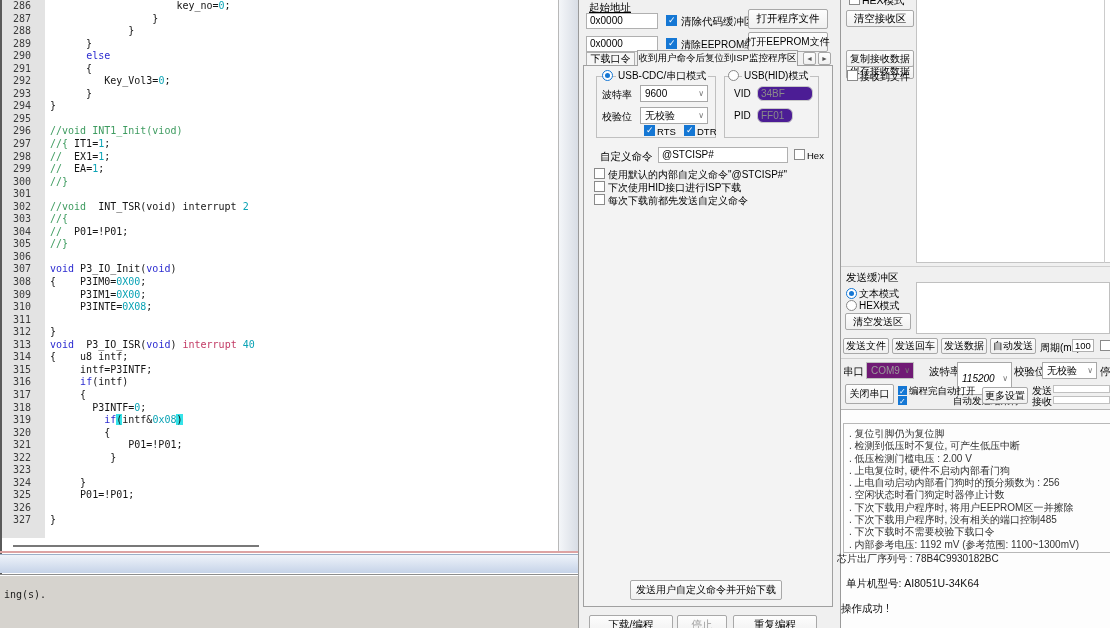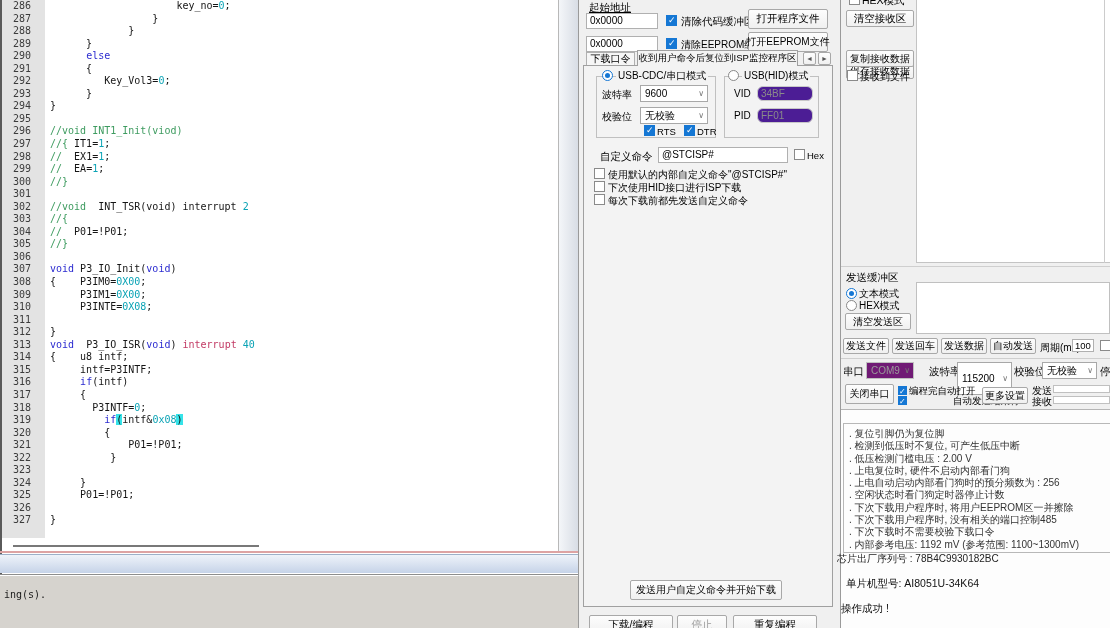--- a/index.html
+++ b/index.html
@@ -185,21 +185,21 @@
   <div class="abs" style="left:657px;top:126px;font-size:9.5px;z-index:5;">RTS</div>
   <div class="cb on" style="left:684px;top:125px;z-index:5;"></div>
   <div class="abs" style="left:697px;top:126px;font-size:9.5px;z-index:5;">DTR</div>
 
   <div class="abs groupbox" style="left:724px;top:76px;width:95px;height:62px;z-index:4;"></div>
   <div class="radio" style="left:728px;top:70px;z-index:5;"></div>
   <div class="abs" style="left:742px;top:69px;font-size:10px;background:#f3f3f3;padding:0 2px;z-index:5;white-space:nowrap;">USB(HID)模式</div>
   <div class="abs" style="left:734px;top:88px;font-size:10px;z-index:5;">VID</div>
   <div class="abs field gray" style="left:757px;top:86px;width:56px;height:15px;z-index:5;">34BF</div>
   <div class="abs" style="left:734px;top:110px;font-size:10px;z-index:5;">PID</div>
-  <div class="abs field gray" style="left:757px;top:108px;width:56px;height:15px;z-index:5;">FF01</div>
+  <div class="abs field gray" style="left:757px;top:108px;width:36px;height:15px;z-index:5;">FF01</div>
 
   <div class="abs" style="left:600px;top:150px;font-size:10.5px;z-index:5;">自定义命令</div>
   <div class="abs field" style="left:658px;top:147px;width:130px;height:16px;z-index:5;">@STCISP#</div>
   <div class="cb" style="left:794px;top:149px;z-index:5;"></div>
   <div class="abs" style="left:807px;top:150px;font-size:9.5px;z-index:5;">Hex</div>
 
   <div class="cb" style="left:594px;top:168px;z-index:5;"></div>
   <div class="abs" style="left:608px;top:168px;font-size:10px;z-index:5;">使用默认的内部自定义命令"@STCISP#"</div>
   <div class="cb" style="left:594px;top:181px;z-index:5;"></div>
   <div class="abs" style="left:608px;top:181px;font-size:10px;z-index:5;">下次使用HID接口进行ISP下载</div>
@@ -242,21 +242,21 @@
   <div class="abs btn sm" style="left:990px;top:338px;width:46px;height:16px;">自动发送</div>
   <div class="abs" style="left:1040px;top:341px;font-size:10px;">周期(ms)</div>
   <div class="abs field" style="left:1072px;top:339px;width:22px;height:13px;font-size:9.5px;padding:0 2px;">100</div>
   <div class="cb" style="left:1100px;top:340px;"></div>
 
   <div class="abs sep" style="left:841px;top:358px;width:269px;height:1px;"></div>
 
   <div class="abs lbl" style="left:843px;top:365px;">串口</div>
   <div class="abs combo disabled" style="left:866px;top:362px;width:48px;height:17px;">COM9</div>
   <div class="abs lbl" style="left:929px;top:365px;">波特率</div>
-  <div class="abs combo" style="left:957px;top:362px;width:55px;height:33px;">115200</div>
+  <div class="abs combo" style="left:957px;top:362px;width:55px;height:33px;font-style:italic;">115200</div>
   <div class="abs lbl" style="left:1014px;top:365px;">校验位</div>
   <div class="abs combo" style="left:1042px;top:362px;width:55px;height:17px;">无校验</div>
   <div class="abs" style="left:1100px;top:365px;width:10px;overflow:hidden;font-size:10.5px;white-space:nowrap;">停止位</div>
 
   <div class="abs btn sm" style="left:845px;top:384px;width:49px;height:20px;">关闭串口</div>
   <div class="cb tiny on" style="left:898px;top:386px;"></div>
   <div class="abs" style="left:909px;top:385px;font-size:9.5px;">编程完自动打开</div>
   <div class="cb tiny on" style="left:898px;top:396px;"></div>
   <div class="abs" style="left:909px;top:395px;font-size:9.5px;margin-left:44px;">自动发送结束符</div>
   <div class="abs btn sm" style="left:982px;top:387px;width:46px;height:17px;">更多设置</div>

